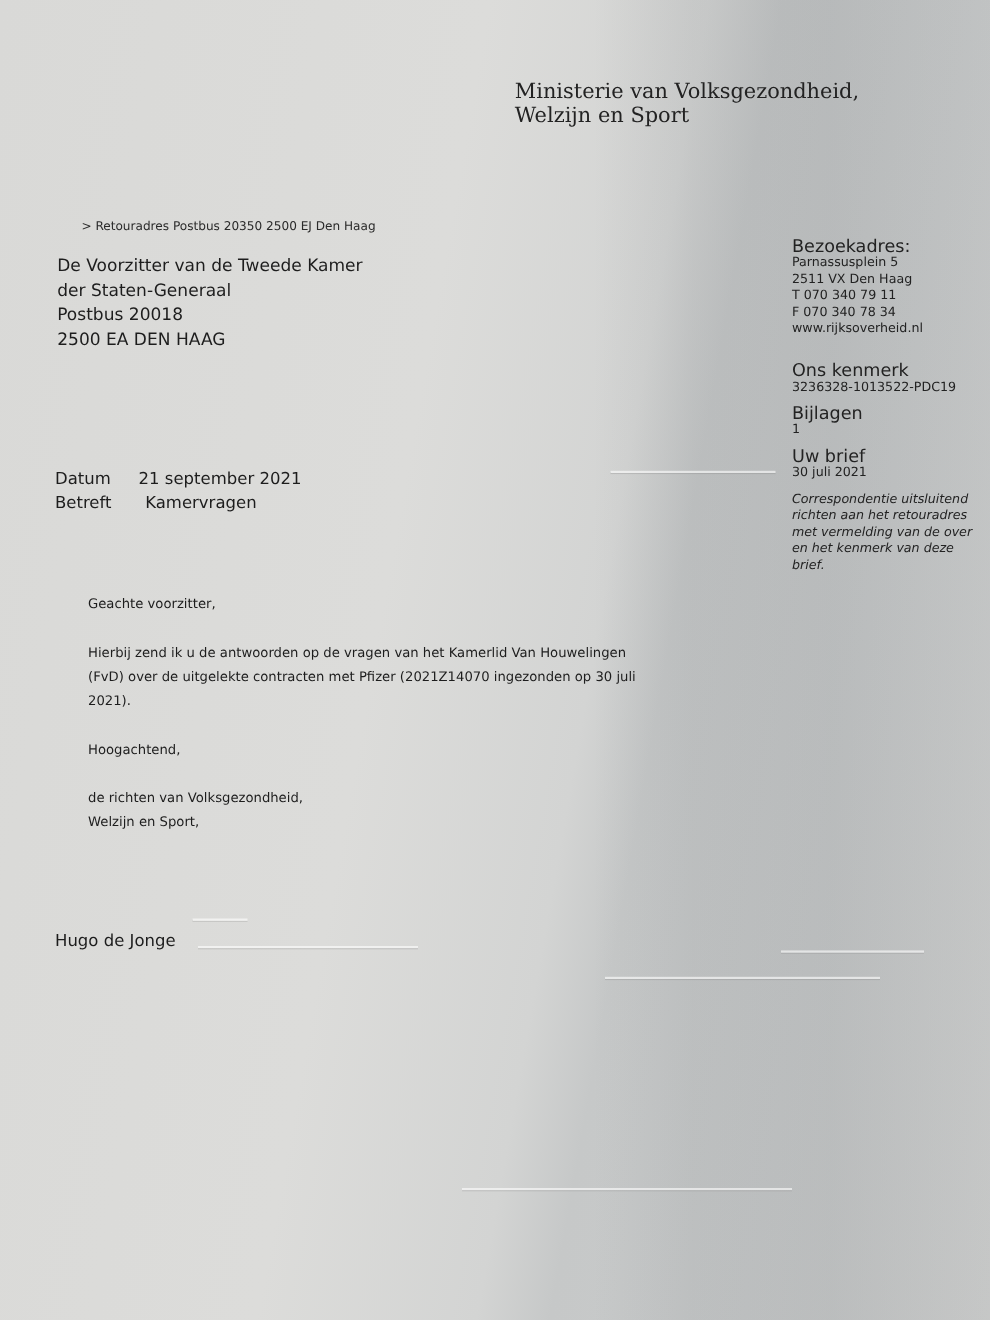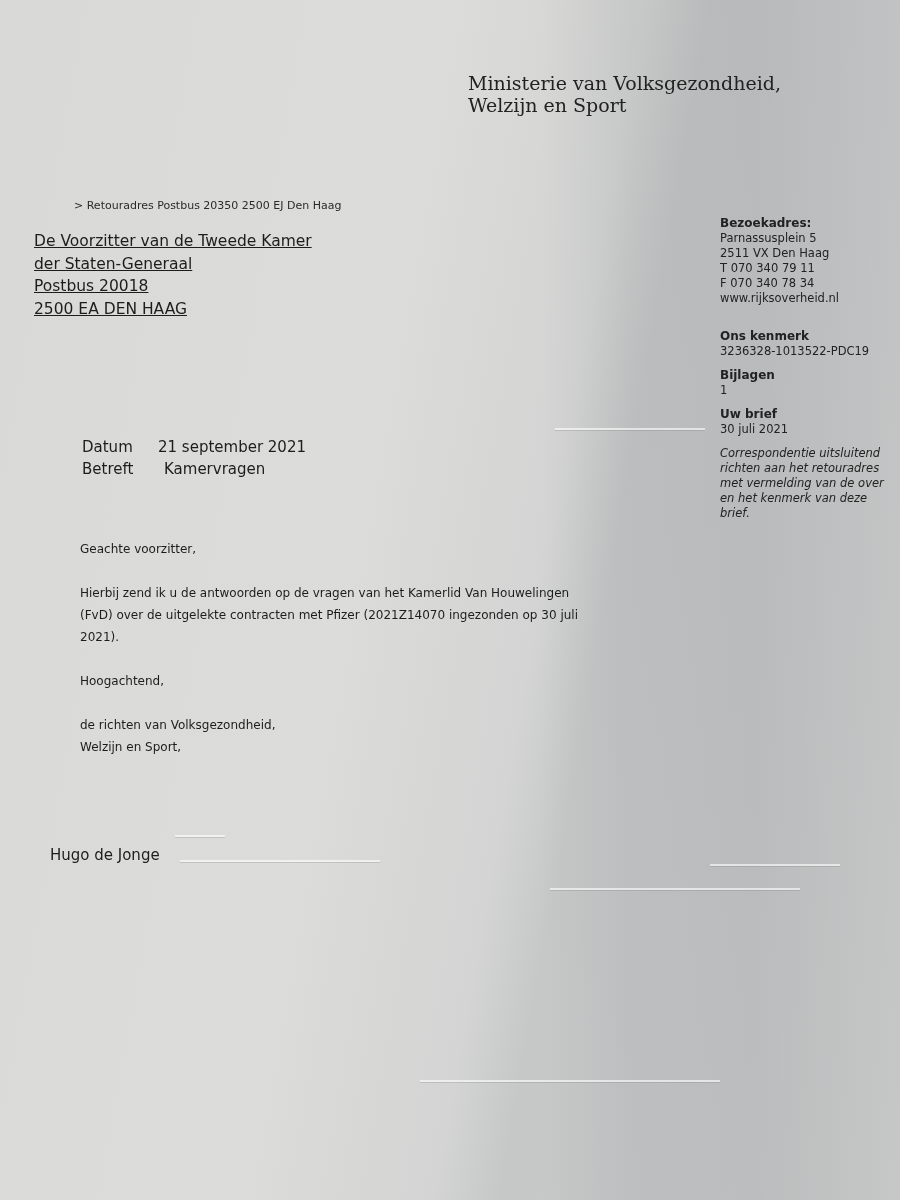--- a/index.html
+++ b/index.html
@@ -12,30 +12,30 @@
     position:absolute; left:540px; top:0; width:360px; height:1200px;
     background: linear-gradient(90deg, rgba(0,0,0,0) 0%, rgba(90,95,100,0.10) 25%, rgba(90,95,100,0.14) 60%, rgba(90,95,100,0.08) 100%);
     pointer-events:none;
   }
   .abs { position:absolute; white-space:nowrap; }
   .ministry {
     left:468px; top:72px; font-family:"DejaVu Serif", serif; font-size:19px; line-height:22px; color:#222;
   }
   .ministry div { display:block; }
   .retour { left:50px; top:199px; font-size:11px; color:#2a2a2a;margin-left:24px; }
-  .addressee { left:34px; top:230px; font-size:15.5px; line-height:22.5px;text-decoration:underline; }
+  .addressee { left:52px; top:230px; font-size:15.5px; line-height:22.5px; }
   .addressee div { display:block; }
-  .meta { left:50px; top:436px; font-size:15px; line-height:22px;margin-left:32px; }
+  .meta { left:50px; top:424px; font-size:15px; line-height:22px; }
   .meta .row span:first-child { display:inline-block; width:76px; }
   .meta .row.b span:first-child { width:82px; }
   .body { left:50px; top:538px; font-size:12px; line-height:22px;margin-left:30px; }
   .body p { margin:0 0 22px 0; }
   .sig { left:50px; top:846px; font-size:15px; }
   .side { left:720px; top:216px; font-size:11.5px; line-height:15px; color:#222; }
-  .side .h { font-weight:bold; font-size:12px; }
+  .side .h { font-weight:normal; font-size:16px; }
   .side .gap { height:23px; }
   .side .gap2 { height:9px; }
   .side .it { font-style:italic; }
   .crease { position:absolute; height:2px; background:rgba(255,255,255,0.6); box-shadow:0 1px 0 rgba(120,120,120,0.25); }
 </style>
 </head>
 <body>
 
 <div class="shade"></div>
 

